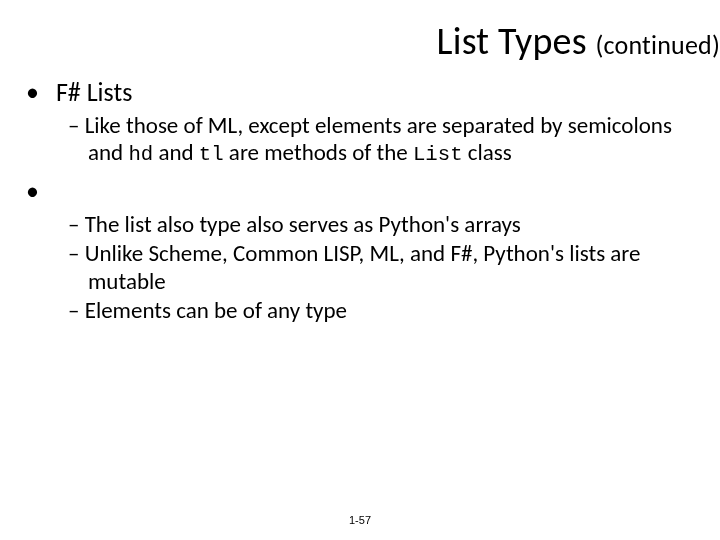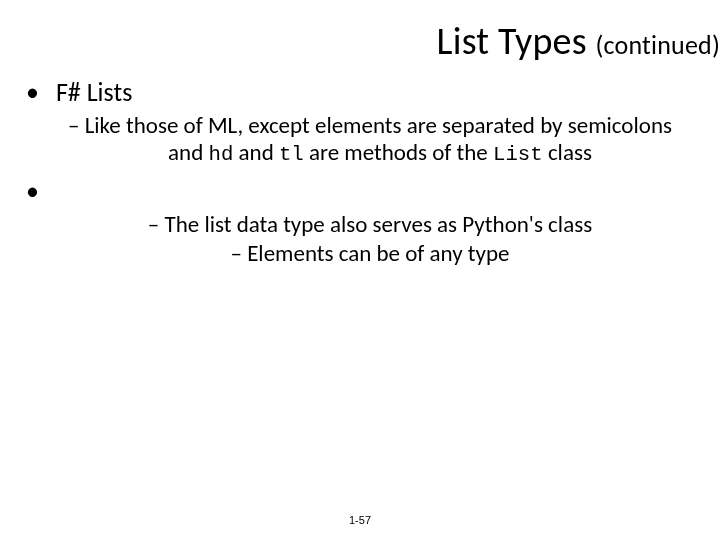--- a/index.html
+++ b/index.html
@@ -42,21 +42,20 @@
     list-style:none;
     margin:4px 0 10px 0;
     padding:0 0 0 40px;
   }
   ul.l2 > li{
     font-size:23px;
     line-height:1.18;
     margin:0 0 2px 0;
     text-indent:-20px;
     padding-left:20px;
-    text-align:center;
   }
   ul.l2 > li::before{
     content:"\2013\00a0";
   }
   .code{
     font-family:"Courier New",Courier,monospace;
     font-size:20px;
     display:block;
     margin:10px 0 0 80px;
   }
@@ -80,20 +79,21 @@
 <div class="content">
   <ul class="l1">
     <li>
       <span>F# Lists</span>
       <ul class="l2">
         <li><span>Like those of ML, except elements are separated by semicolons and </span><span class="mono">hd</span><span> and </span><span class="mono">tl</span><span> are methods of the </span><span class="mono">List</span><span> class</span></li>
       </ul>
     </li>
     <li>
       <ul class="l2">
-        <li>The list data type also serves as Python's class</li>
+        <li>The list also type also serves as Python's arrays</li>
+        <li>Unlike Scheme, Common LISP, ML, and F#, Python's lists are mutable</li>
         <li>Elements can be of any type</li>
       </ul>
     </li>
   </ul>
 </div>
 
 <div class="footer">1-57</div>
 
 </body></html>

